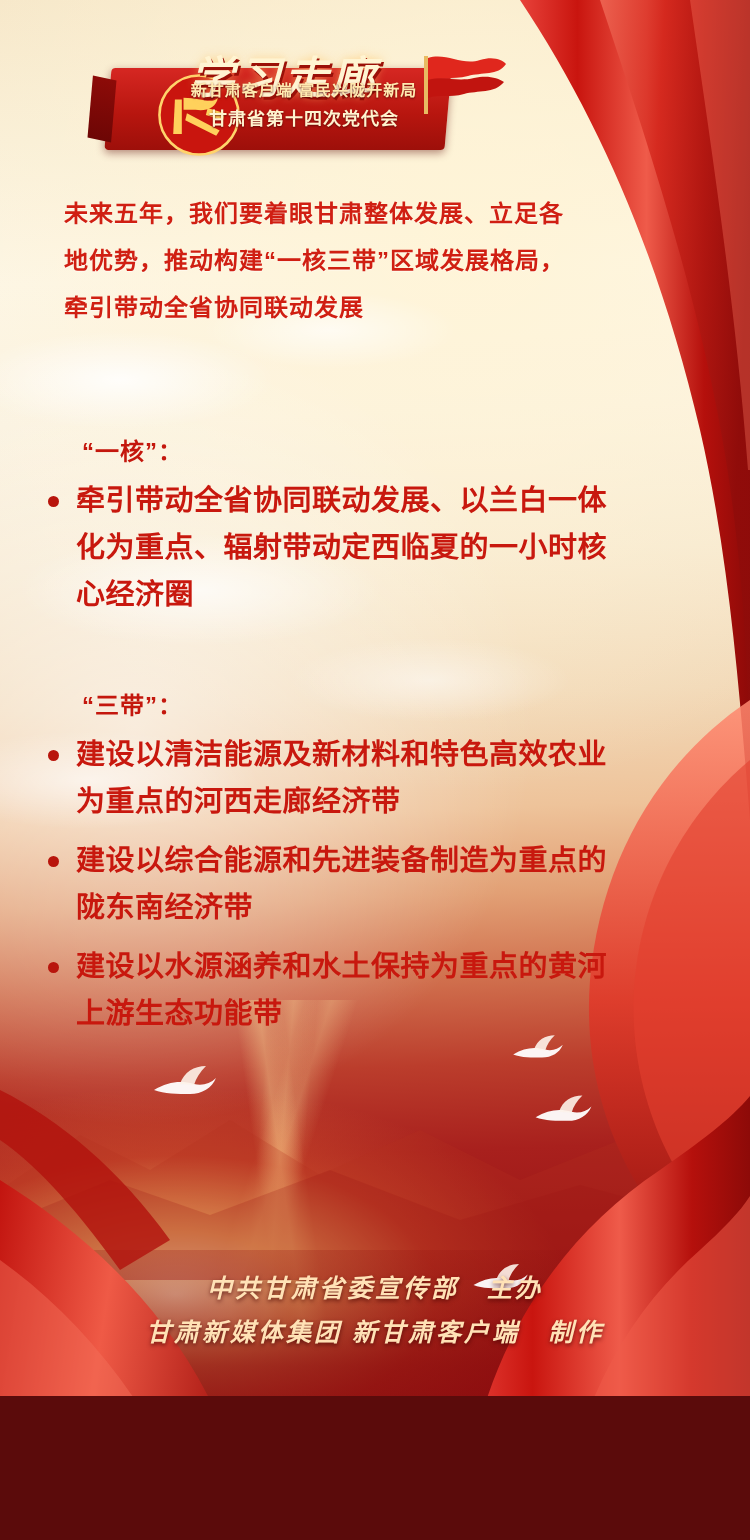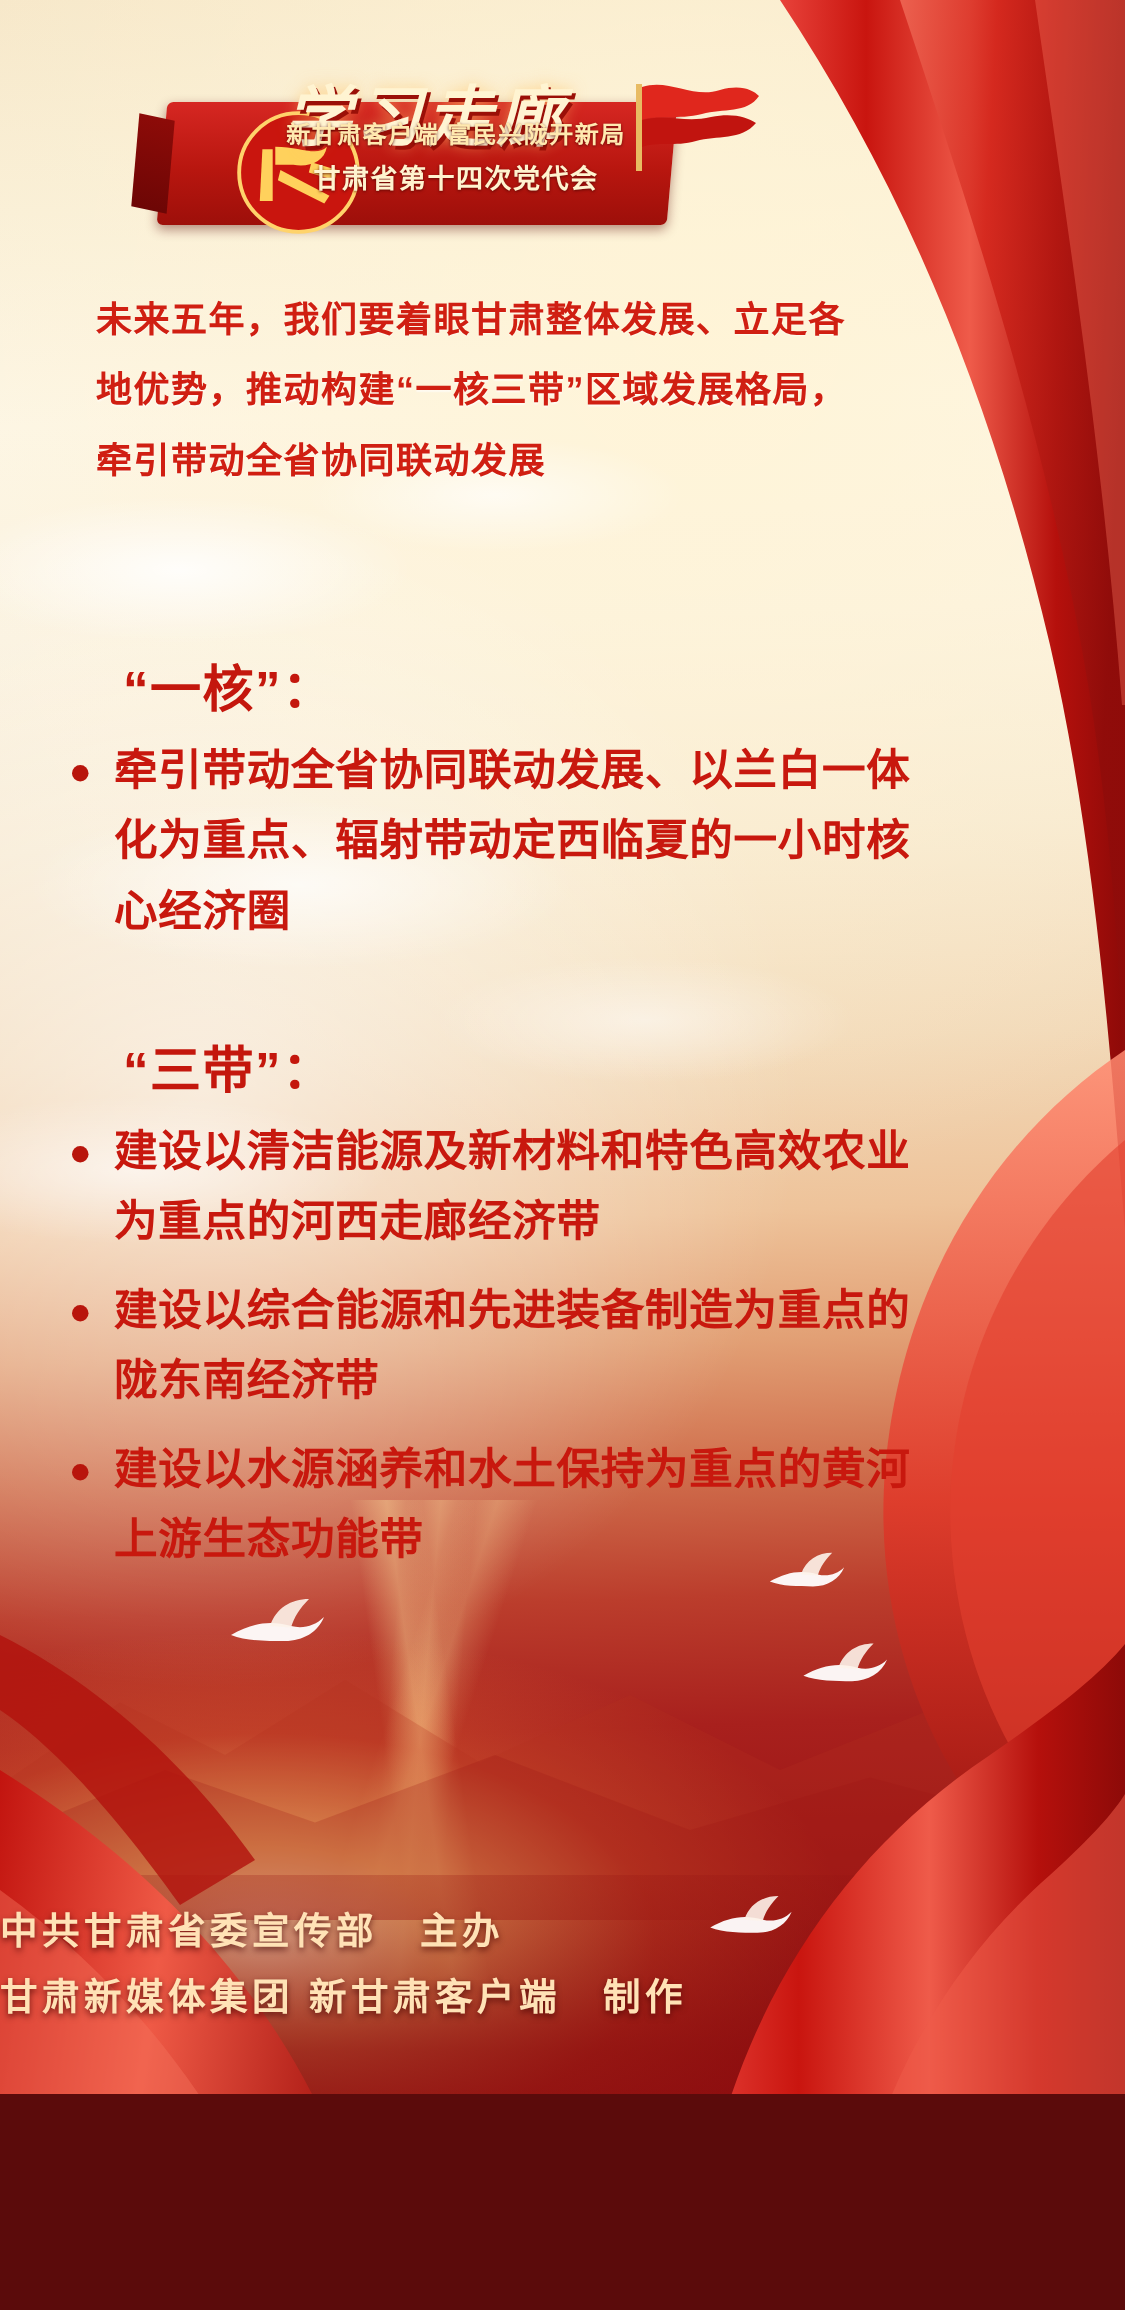--- a/index.html
+++ b/index.html
@@ -146,21 +146,21 @@
     font-size: 24px;
     font-weight: bold;
     line-height: 47px;
     color: #d01f12;
     letter-spacing: 1px;
     text-shadow: 0 1px 1px rgba(255,255,255,.6);
   }
 
   .section { position: absolute; left: 40px; width: 580px; }
   .section-title {
-    font-size: 34px;
+    font-size: 24px;
     font-weight: bold;
     color: #c4170d;
     margin: 0 0 10px 42px;
     letter-spacing: 1px;
   }
   .bullet-list { list-style: none; margin: 0; padding: 0; }
   .bullet-item {
     position: relative;
     padding-left: 36px;
     margin-bottom: 12px;
@@ -180,23 +180,24 @@
   }
 
   #section-core { top: 432px; }
   #section-belts { top: 686px; }
 
   
   .footer {
     position: absolute;
     left: 0; bottom: 42px;
     width: 100%;
-    text-align: left;
+    text-align: center;
     color: #ffe2b6;
     text-shadow: 0 2px 4px rgba(70,3,3,.7);
+    font-style: italic;
   }
   .footer-line {
     font-size: 25px;
     font-weight: bold;
     line-height: 44px;
     letter-spacing: 3px;
   }
 
   .dove { position: absolute; pointer-events: none; }
 </style>

